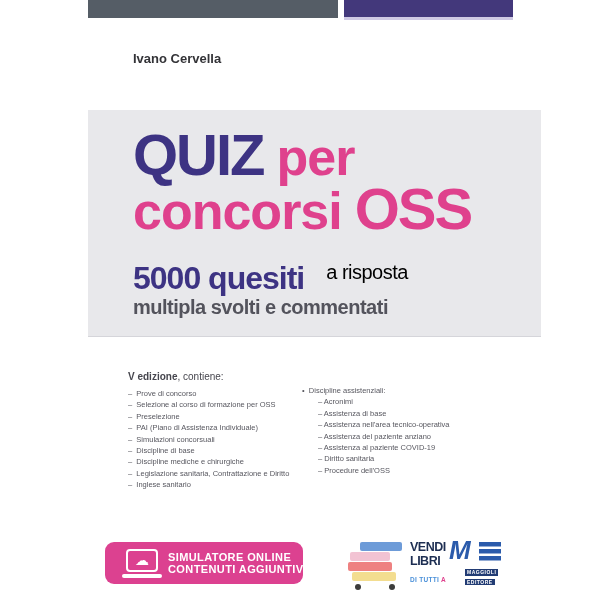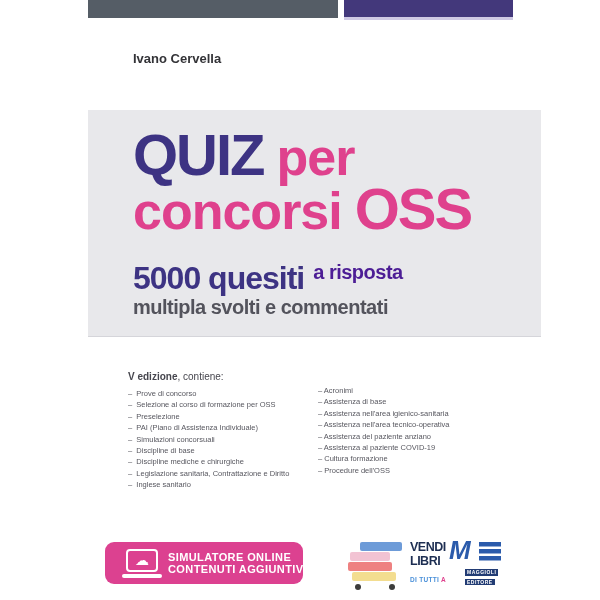--- a/index.html
+++ b/index.html
@@ -20,21 +20,21 @@
   .title-row{position:absolute;display:flex;align-items:baseline;white-space:nowrap;}
   .title-row1{left:45px;top:16px;}
   .title-row2{left:45px;top:70px;justify-content:flex-end;}
   .t-big{font-size:58px;font-weight:bold;line-height:1;letter-spacing:-2px;}
   .t-med{font-size:52px;font-weight:bold;line-height:1;letter-spacing:-1px;}
   .c-indigo{color:#3d3383;}
   .c-pink{color:#df418d;}
   .gap-l{margin-left:13px;}
   .sub-row1{position:absolute;left:45px;top:152px;display:flex;align-items:flex-start;white-space:nowrap;}
   .s-strong{font-size:32px;font-weight:bold;line-height:1;letter-spacing:-1px;color:#3d3383;}
-  .s-light{font-size:20px;font-weight:bold;line-height:1;letter-spacing:-0.5px;color:#4c1d95;margin-left:9px;}
+  .s-light{font-size:20px;font-weight:normal;line-height:1;letter-spacing:-0.5px;color:#000000;margin-left:22px;}
   .sub-row2{position:absolute;left:45px;top:186px;font-size:20px;font-weight:bold;line-height:1.1;
             letter-spacing:-0.5px;color:#53535c;white-space:nowrap;text-align:center;}
 
   
   .contents-heading{position:absolute;left:128px;top:371px;font-size:10px;color:#46464e;}
   .contents-heading .hb{font-weight:bold;}
   .list{list-style:none;margin:0;padding:0;}
   .list li{font-size:7.5px;line-height:11.4px;color:#57575f;white-space:nowrap;}
   .list-left{position:absolute;left:128px;top:388px;}
   .list-left li::before{content:"–  ";white-space:pre;}
@@ -112,28 +112,28 @@
     <li>Preselezione</li>
     <li>PAI (Piano di Assistenza Individuale)</li>
     <li>Simulazioni concorsuali</li>
     <li>Discipline di base</li>
     <li>Discipline mediche e chirurgiche</li>
     <li>Legislazione sanitaria, Contrattazione e Diritto</li>
     <li>Inglese sanitario</li>
   </ul>
 
   <div class="right-col">
+    <div class="right-head">Discipline assistenziali:</div>
     <ul class="list list-right">
       <li>Acronimi</li>
       <li>Assistenza di base</li>
-      <li>Assistenza nell'area igienico-sanitaria</li>
       <li>Assistenza nell'area tecnico-operativa</li>
       <li>Assistenza del paziente anziano</li>
       <li>Assistenza al paziente COVID-19</li>
-      <li>Cultura formazione</li>
+      <li>Diritto sanitaria</li>
       <li>Procedure dell'OSS</li>
     </ul>
   </div>
 
   <div class="badge">
     <div class="laptop">
       <div class="laptop-screen">
         <span class="cloud-glyph">☁</span>
       </div>
       <div class="laptop-base"></div>

